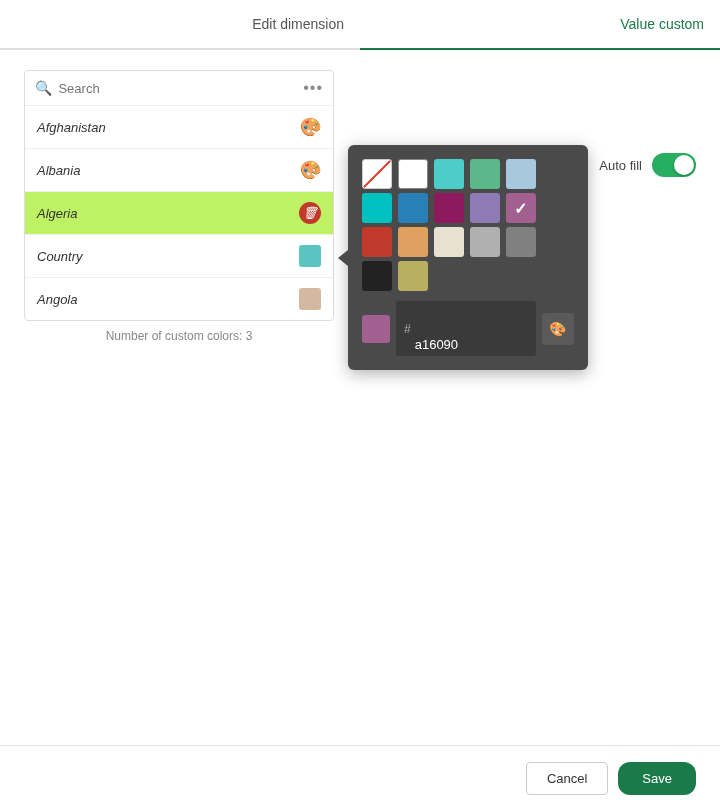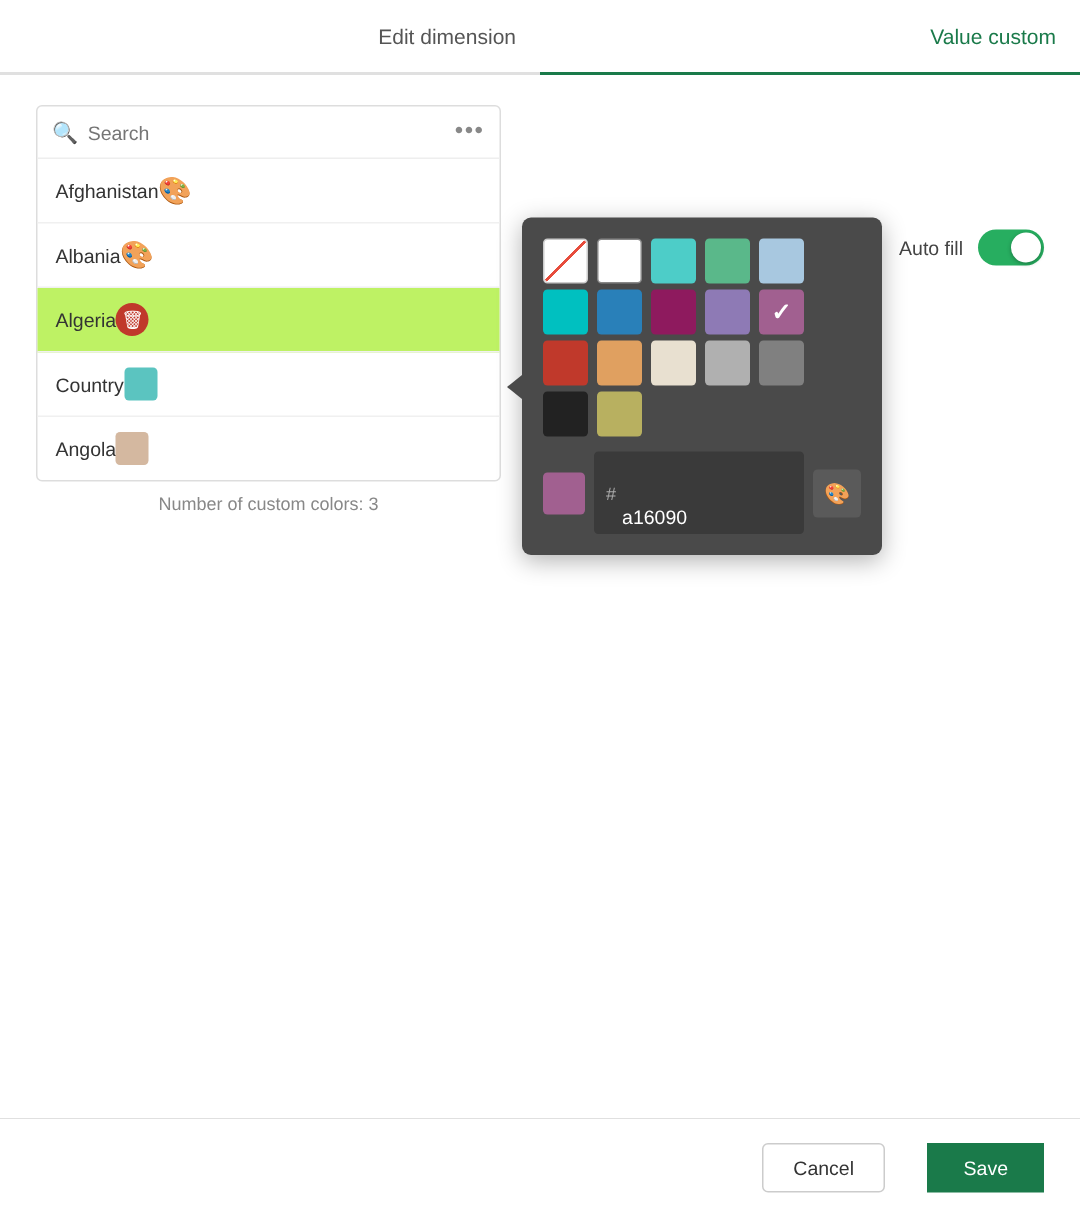--- a/index.html
+++ b/index.html
@@ -71,25 +71,27 @@
       border: none;
       cursor: pointer;
       color: #888;
       font-size: 16px;
       letter-spacing: 1px;
     }
 
     .country-item {
       display: flex;
       align-items: center;
+      justify-content: space-between;
       padding: 10px 12px;
       font-size: 13px;
       color: #333;
       border-bottom: 1px solid #f0f0f0;
       cursor: pointer;
+      font-style: italic;
     }
     .country-item:last-child { border-bottom: none; }
     .country-item.selected { background: #bef264; }
 
     .color-dot {
       width: 22px;
       height: 22px;
       border-radius: 50%;
       display: flex;
       align-items: center;
@@ -248,36 +250,36 @@
     .footer-bar {
       position: fixed;
       bottom: 0;
       left: 0;
       width: 720px;
       background: #fff;
       border-top: 1px solid #e0e0e0;
       display: flex;
       justify-content: flex-end;
       padding: 16px 24px;
-      gap: 28px;
+      gap: 10px;
     }
     .btn-cancel {
       padding: 8px 20px;
       border: 1px solid #ccc;
       background: #fff;
       border-radius: 4px;
       font-size: 13px;
       cursor: pointer;
       color: #333;
     }
     .btn-save {
       padding: 8px 24px;
       background: #1a7a4a;
       border: none;
-      border-radius: 0;
+      border-radius: 12px;
       font-size: 13px;
       cursor: pointer;
       color: #fff;
       font-weight: 500;
     }
   </style>
 </head>
 <body>
 
 <div class="tab-bar">

